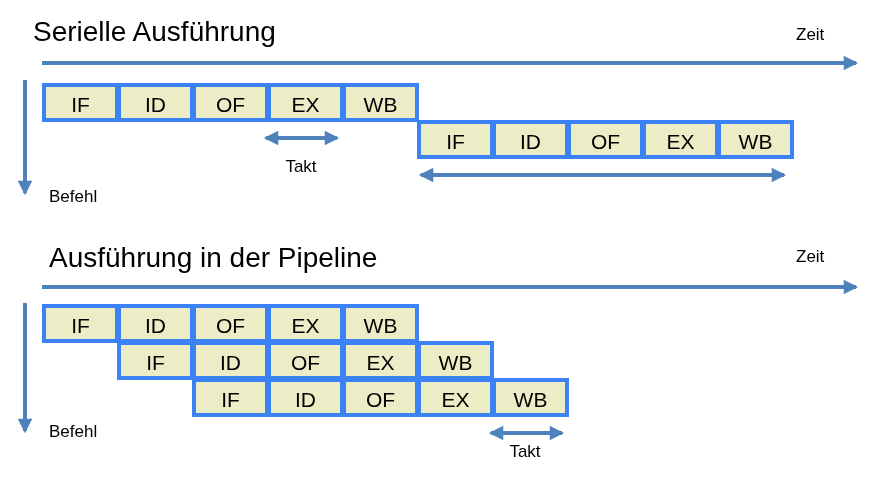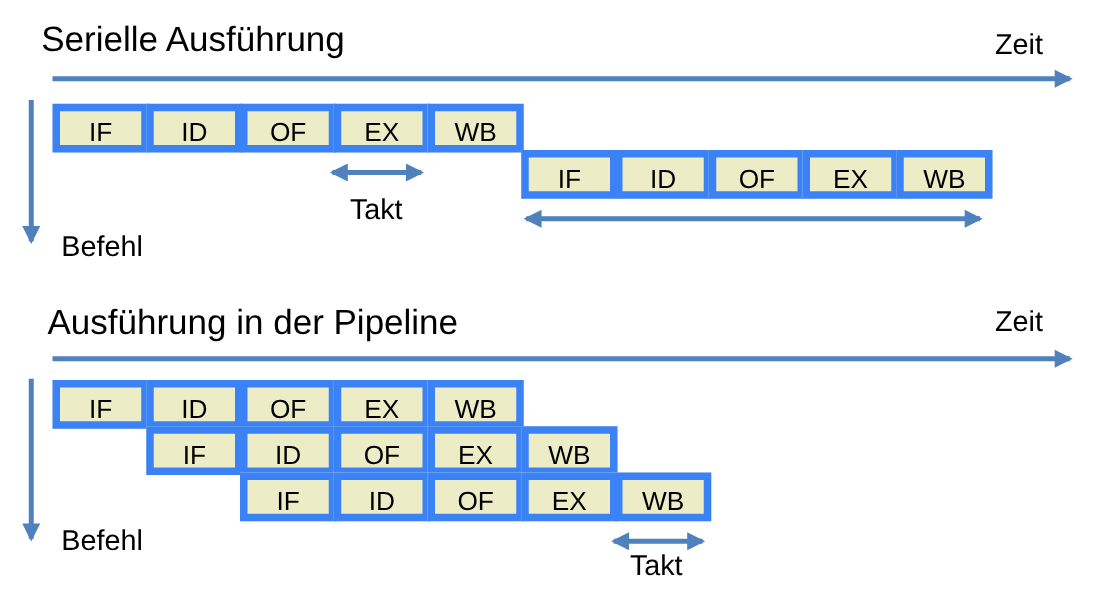--- a/index.html
+++ b/index.html
@@ -23,35 +23,35 @@
     pointer-events: none;
   }
   .section-title {
     position: absolute;
     font-size: 28px;
     line-height: 32px;
     white-space: nowrap;
   }
   .lbl {
     position: absolute;
-    font-size: 23px;
+    font-size: 17px;
     line-height: 24px;
     white-space: nowrap;
   }
   .lbl.center { transform: translateX(-50%); }
   .stage-row {
     position: absolute;
     display: flex;
   }
   .cell {
     box-sizing: border-box;
     width: 77px;
     height: 39px;
     margin-right: -2px;
-    border: 6px solid #3b82f6;
+    border: 4px solid #3b82f6;
     background: #ecedc6;
     font-size: 21px;
     line-height: 35px;
     text-align: center;
   }
 </style>
 </head>
 <body>
 
 <div class="canvas">
@@ -91,21 +91,21 @@
     <div class="cell">OF</div>
     <div class="cell">EX</div>
     <div class="cell">WB</div>
   </div>
 
   <div class="lbl center" style="left:301px; top:155px">Takt</div>
 
   <div class="lbl" style="left:49px; top:185px">Befehl</div>
 
 
-  <div class="section-title" style="left:38px; top:242px">Ausführung in der Pipeline</div>
+  <div class="section-title" style="left:49px; top:242px">Ausführung in der Pipeline</div>
 
   <div class="lbl" style="left:796px; top:245px">Zeit</div>
 
   <div class="stage-row" style="left:42px; top:304px">
     <div class="cell">IF</div>
     <div class="cell">ID</div>
     <div class="cell">OF</div>
     <div class="cell">EX</div>
     <div class="cell">WB</div>
   </div>

